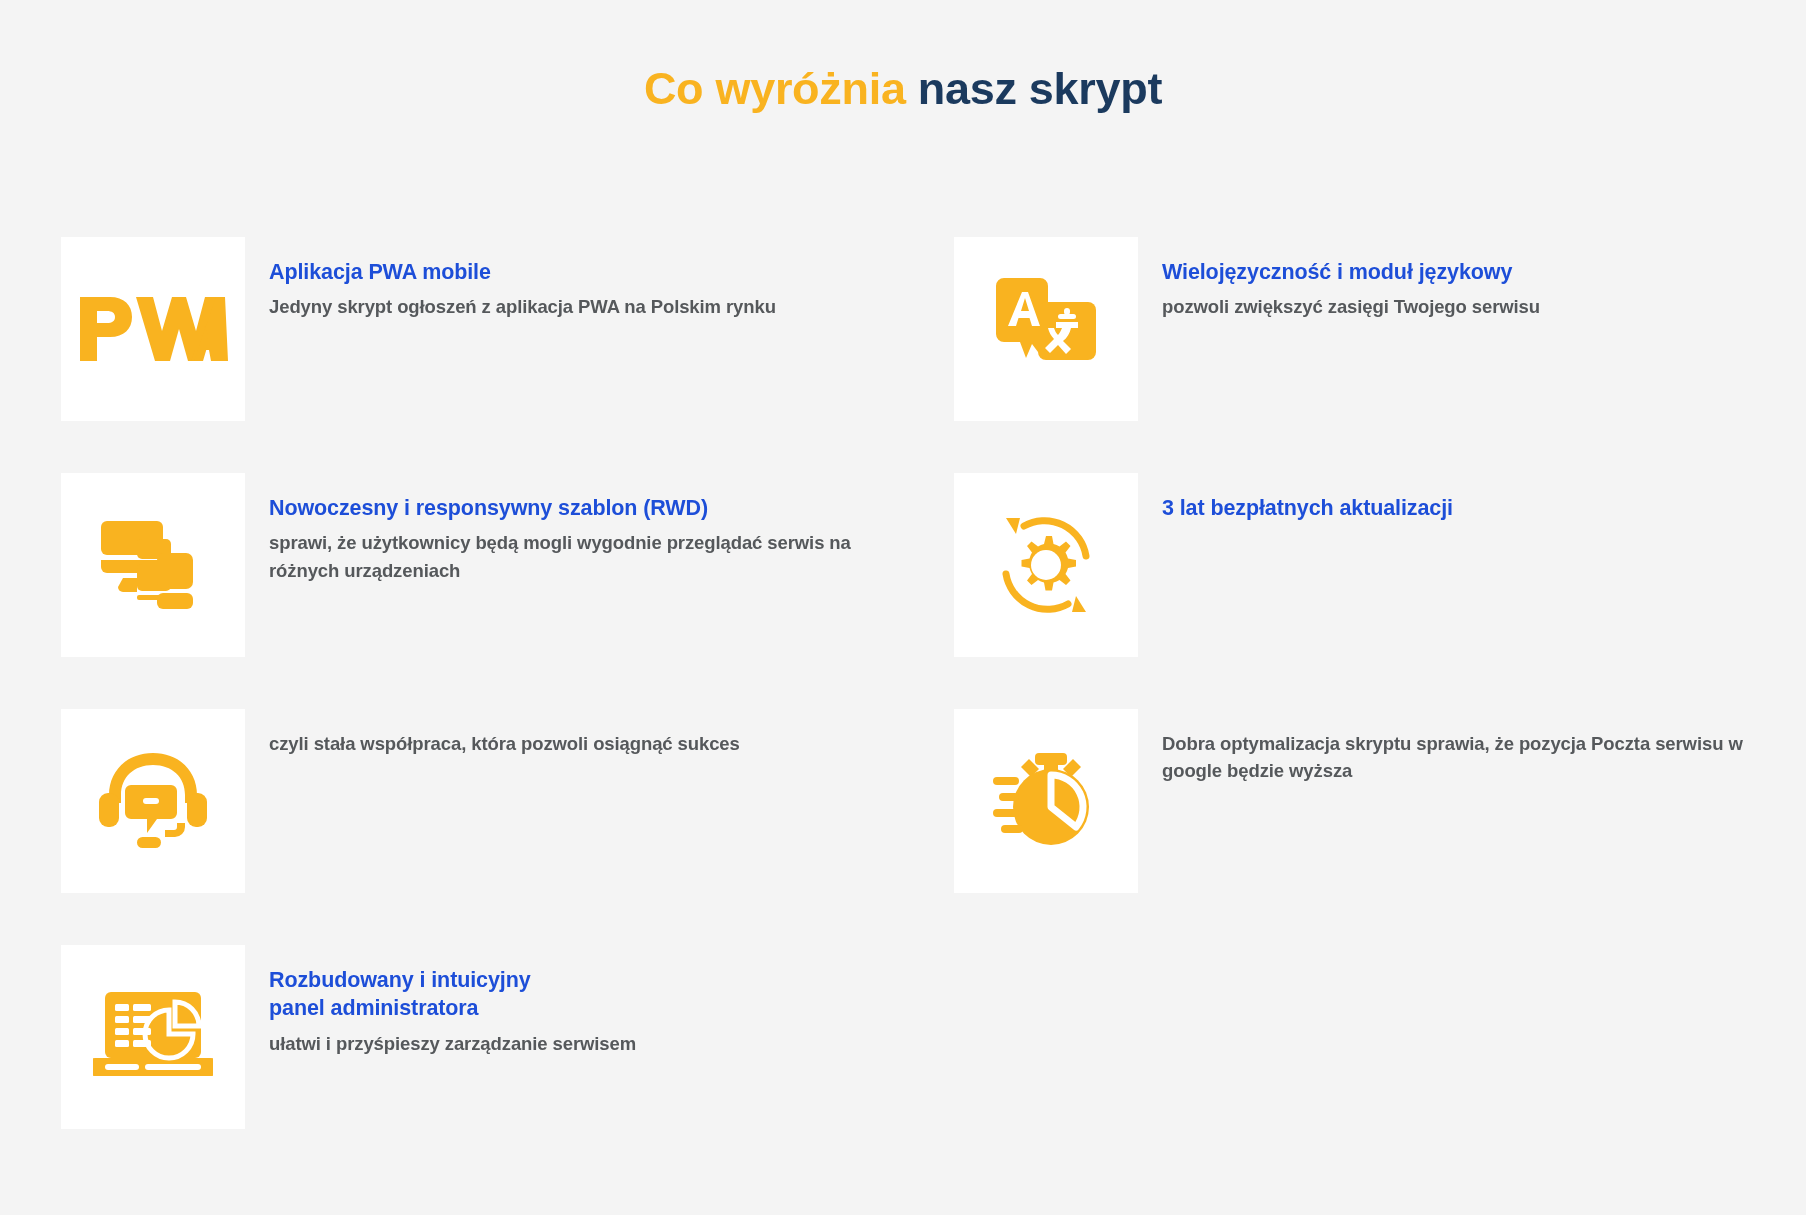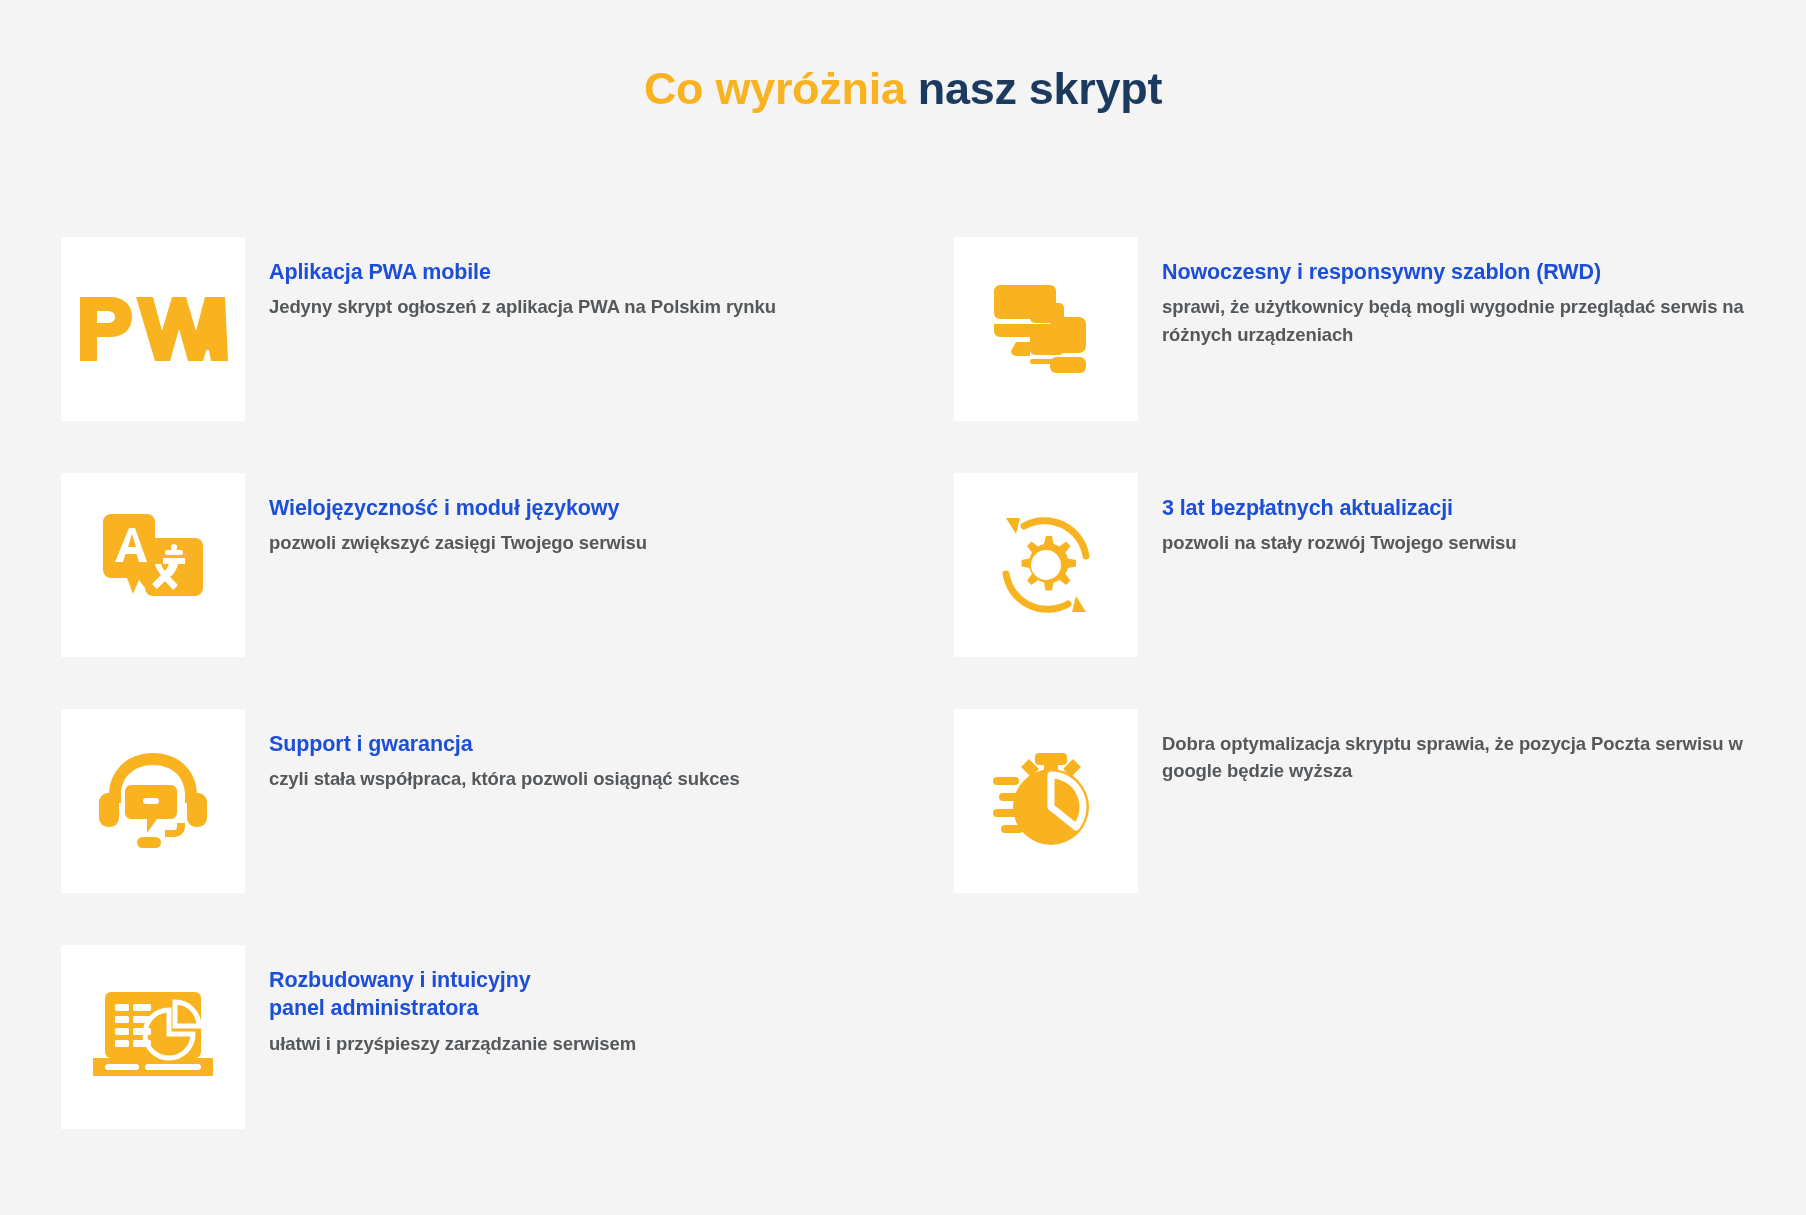--- a/index.html
+++ b/index.html
@@ -117,44 +117,20 @@
             <path d="M116 70 L138 6 h9 L150 70 h-17 l-2-11 h-14 l-4 11 z M122 48 h8 l-2-16 z"></path>
           </g>
         </svg>
       </div>
       <div class="feature-text">
         <div class="feature-title">Aplikacja PWA mobile</div>
         <div class="feature-desc">Jedyny skrypt ogłoszeń z aplikacja PWA na Polskim rynku</div>
       </div>
     </div>
 
-    <div class="feature col-right">
-      <div class="icon-tile">
-        <svg width="104" height="100" viewBox="0 0 104 100" aria-hidden="true">
-          <g fill="#f9b320">
-
-            <rect x="0" y="6" width="62" height="34" rx="6"></rect>
-            <path d="M0 45 h62 v7 a6 6 0 0 1 -6 6 H6 a6 6 0 0 1 -6 -6 z"></path>
-            <path d="M22 63 h14 v14 h-14 a5 5 0 0 1 -5 -5 z"></path>
-
-            <rect x="36" y="24" width="34" height="20" rx="5"></rect>
-            <rect x="36" y="49" width="34" height="27" rx="5"></rect>
-            <rect x="36" y="80" width="34" height="5" rx="2"></rect>
-
-            <rect x="56" y="38" width="36" height="36" rx="7"></rect>
-            <rect x="56" y="78" width="36" height="16" rx="6"></rect>
-          </g>
-        </svg>
-      </div>
-      <div class="feature-text">
-        <div class="feature-title">Nowoczesny i responsywny szablon (RWD)</div>
-        <div class="feature-desc">sprawi, że użytkownicy będą mogli wygodnie przeglądać serwis na różnych urządzeniach</div>
-      </div>
-    </div>
-
     <div class="feature col-left">
       <div class="icon-tile">
         <svg width="104" height="102" viewBox="0 0 104 102" aria-hidden="true">
           <g fill="#f9b320">
             <path d="M2 8 a8 8 0 0 1 8-8 h36 a8 8 0 0 1 8 8 v56 l-10 10 -6-8 -6 14 -6-16 H10 a8 8 0 0 1 -8-8 z"></path>
             <rect x="44" y="24" width="58" height="58" rx="8"></rect>
           </g>
           <g fill="#ffffff">
             <path d="M28 14 h6 l12 34 h-8 l-2.5-8 h-11 l-2.5 8 h-8 z M27 33 h8 l-4-13 z"></path>
             <rect x="64" y="36" width="18" height="5" rx="2.5"></rect>
@@ -164,55 +140,77 @@
         </svg>
       </div>
       <div class="feature-text">
         <div class="feature-title">Wielojęzyczność i moduł językowy</div>
         <div class="feature-desc">pozwoli zwiększyć zasięgi Twojego serwisu</div>
       </div>
     </div>
 
     <div class="feature col-right">
       <div class="icon-tile">
+        <svg width="104" height="100" viewBox="0 0 104 100" aria-hidden="true">
+          <g fill="#f9b320">
+
+            <rect x="0" y="6" width="62" height="34" rx="6"></rect>
+            <path d="M0 45 h62 v7 a6 6 0 0 1 -6 6 H6 a6 6 0 0 1 -6 -6 z"></path>
+            <path d="M22 63 h14 v14 h-14 a5 5 0 0 1 -5 -5 z"></path>
+
+            <rect x="36" y="24" width="34" height="20" rx="5"></rect>
+            <rect x="36" y="49" width="34" height="27" rx="5"></rect>
+            <rect x="36" y="80" width="34" height="5" rx="2"></rect>
+
+            <rect x="56" y="38" width="36" height="36" rx="7"></rect>
+            <rect x="56" y="78" width="36" height="16" rx="6"></rect>
+          </g>
+        </svg>
+      </div>
+      <div class="feature-text">
+        <div class="feature-title">Nowoczesny i responsywny szablon (RWD)</div>
+        <div class="feature-desc">sprawi, że użytkownicy będą mogli wygodnie przeglądać serwis na różnych urządzeniach</div>
+      </div>
+    </div>
+
+    <div class="feature col-right">
+      <div class="icon-tile">
         <svg width="104" height="102" viewBox="0 0 104 102" aria-hidden="true">
           <g fill="none" stroke="#f9b320" stroke-width="7" stroke-linecap="round">
             <path d="M30 12 a42 42 0 0 1 62 30"></path>
             <path d="M74 90 a42 42 0 0 1 -62 -30"></path>
           </g>
           <g fill="#f9b320">
             <path d="M12 4 h14 l-4 16 z"></path>
             <path d="M92 98 h-14 l4-16 z"></path>
             <path d="M52 22 l6 0 1.5 8 a24 24 0 0 1 6 2.5 l6.5-5 4.5 4.5 -5 6.5 a24 24 0 0 1 2.5 6 l8 1.5 0 6.5 -8 1.5 a24 24 0 0 1 -2.5 6 l5 6.5 -4.5 4.5 -6.5-5 a24 24 0 0 1 -6 2.5 l-1.5 8 -6.5 0 -1.5-8 a24 24 0 0 1 -6-2.5 l-6.5 5 -4.5-4.5 5-6.5 a24 24 0 0 1 -2.5-6 l-8-1.5 0-6.5 8-1.5 a24 24 0 0 1 2.5-6 l-5-6.5 4.5-4.5 6.5 5 a24 24 0 0 1 6-2.5 z"></path>
           </g>
           <circle cx="52" cy="51" r="15" fill="#ffffff"></circle>
         </svg>
       </div>
       <div class="feature-text">
         <div class="feature-title">3 lat bezpłatnych aktualizacji</div>
-        <div class="feature-desc">pozwoli na stały rozwój Twojego serwisu</div>
       </div>
     </div>
 
     <div class="feature col-left">
       <div class="icon-tile">
         <svg width="108" height="100" viewBox="0 0 108 100" aria-hidden="true">
           <g fill="#f9b320">
             <path d="M54 2 C28 2 10 20 10 44 v8 h12 v-8 c0-18 13-30 32-30 s32 12 32 30 v8 h12 v-8 C98 20 80 2 54 2 z"></path>
             <rect x="0" y="42" width="20" height="34" rx="9"></rect>
             <rect x="88" y="42" width="20" height="34" rx="9"></rect>
             <path d="M32 34 h40 a6 6 0 0 1 6 6 v22 a6 6 0 0 1 -6 6 H58 l-10 14 v-14 H32 a6 6 0 0 1 -6-6 V40 a6 6 0 0 1 6-6 z"></path>
             <rect x="38" y="86" width="24" height="11" rx="5.5"></rect>
             <path d="M66 86 h10 a10 10 0 0 0 10-10 v-4 h-8 v4 a3 3 0 0 1 -3 3 H66 z"></path>
           </g>
           <rect x="44" y="47" width="16" height="6" rx="3" fill="#ffffff"></rect>
         </svg>
       </div>
       <div class="feature-text">
-        <div class="feature-title">Support i gwarancja</div>
         <div class="feature-desc">czyli stała współpraca, która pozwoli osiągnąć sukces</div>
       </div>
     </div>
 
     <div class="feature col-right">
       <div class="icon-tile">
         <svg width="110" height="96" viewBox="0 0 110 96" aria-hidden="true">
           <g fill="#f9b320">
             <rect x="44" y="0" width="32" height="12" rx="4"></rect>
             <rect x="53" y="8" width="14" height="14"></rect>

